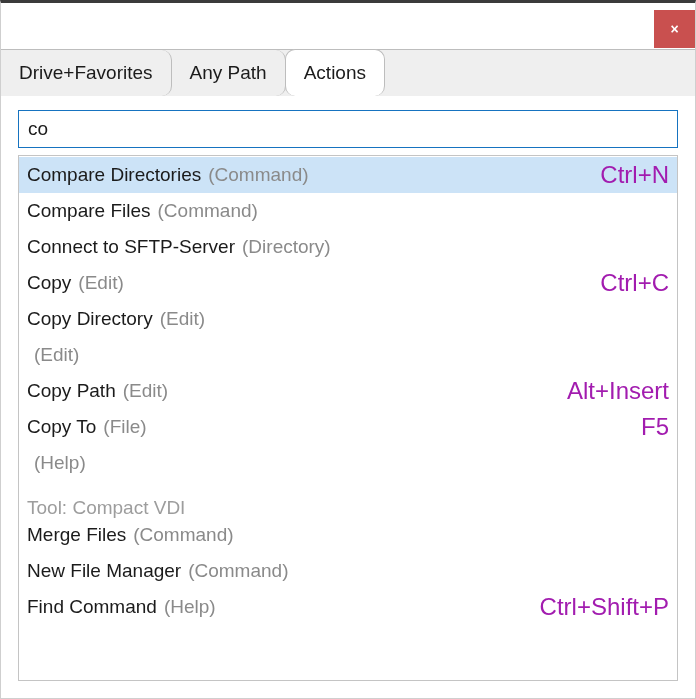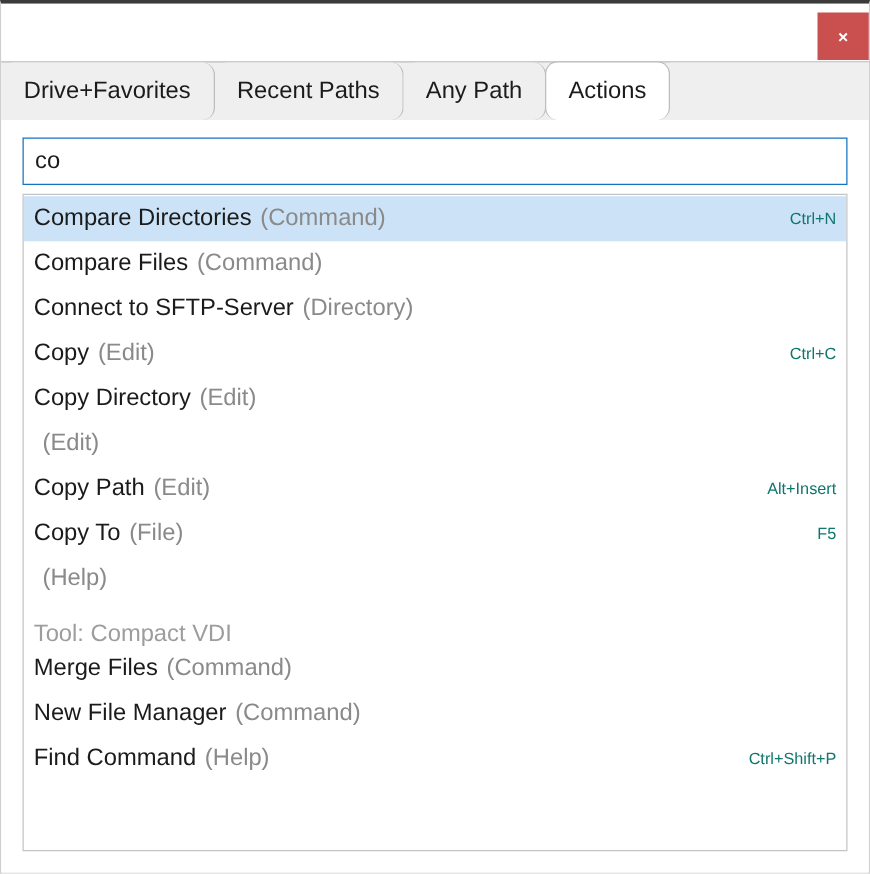--- a/index.html
+++ b/index.html
@@ -164,38 +164,37 @@
   }
   .row.disabled .label,
   .row.disabled .category {
     color: #9d9d9d;
     margin-top: 18px;
   }
   .row .spacer {
     flex: 1 1 auto;
   }
   .row .shortcut {
-    color: #0f766e;
-    font-size: 13px;
+    color: #a21caf;
+    font-size: 24px;
     padding-right: 2px;
   }
 </style>
 </head>
 <body>
 
 <div id="window">
 
   <div id="titlebar">
     <button id="close-button">×</button>
   </div>
 
   <div id="tabstrip">
 
     <div class="tab">Drive+Favorites</div>
-      <div class="tab">Recent Paths</div>
       <div class="tab">Any Path</div>
       <div class="tab active">Actions</div>
       <div id="tab-filler"></div>
   </div>
 
   <div id="content">
     <input id="search-input" type="text" value="co" style="">
     <div id="results-list">
 
     <div class="row selected">

